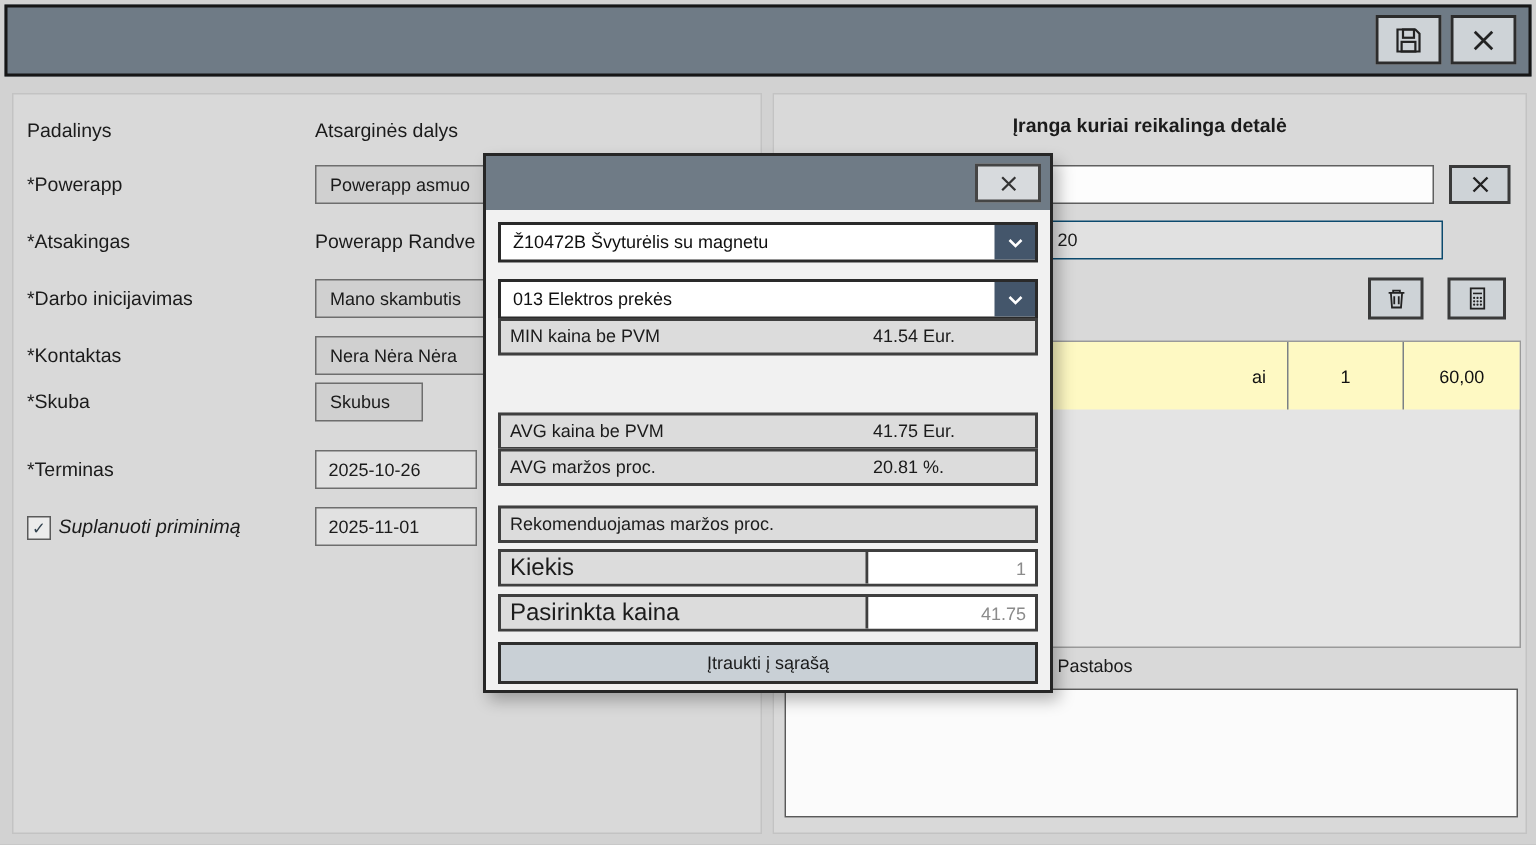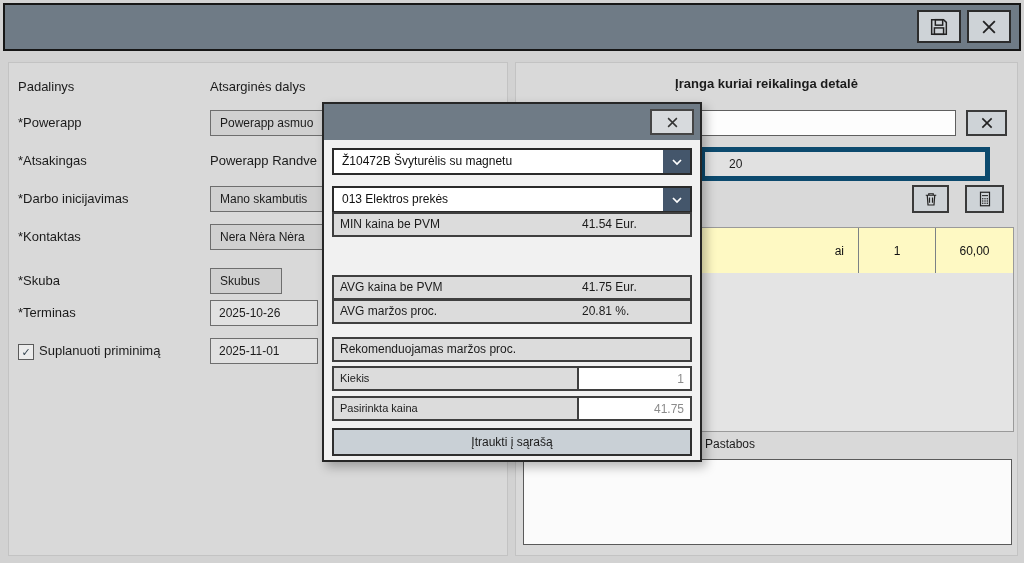--- a/index.html
+++ b/index.html
@@ -25,35 +25,35 @@
   .fv-btn{position:absolute;left:201px;height:26px;background:#d0d0d0;border:1px solid #6e6e6e;
           font-family:"Liberation Sans",sans-serif;font-size:12px;color:#1b1b1b;
           text-align:left;padding:0 9px;white-space:nowrap;cursor:pointer;}
   .fv-field{position:absolute;left:201px;height:24px;background:#e1e1e1;border:1px solid #6e6e6e;
             font-size:12px;line-height:24px;padding:0 8px;white-space:nowrap;}
   .chk{position:absolute;left:9px;width:14px;height:14px;background:#ececec;border:1px solid #5a5a5a;
        display:flex;align-items:center;justify-content:center;font-size:11px;color:#33434f;cursor:pointer;}
 
   
   .r0{top:11px}.r1{top:47px}.r2{top:85px}.r3{top:123px}
-  .r4{top:161px}.r5{top:205px}.r6{top:237px}.r7{top:275px}
+  .r4{top:161px}.r5{top:192px}.r6{top:237px}.r7{top:275px}
   .chk.r7{top:281px}
-  .lbl-after-chk{left:30px;}
+  .lbl-after-chk{left:30px;font-style:italic;}
 
   
   .rp-title{position:absolute;left:0;top:13px;width:100%;text-align:center;
             font-size:13px;font-weight:bold;}
   .rp-search{position:absolute;left:7px;top:47px;width:433px;height:26px;background:#fdfdfd;
              border:1px solid #5f5f5f;box-sizing:border-box;font-size:12px;padding:0 6px;
              font-family:"Liberation Sans",sans-serif;}
   .rp-clear{position:absolute;left:450px;top:47px;width:41px;height:26px;background:#ced3d7;
             border:2px solid #3a3a3a;display:flex;align-items:center;justify-content:center;
             padding:0;cursor:pointer;box-sizing:border-box;}
   .rp-qty{position:absolute;left:184px;top:84px;width:256px;height:24px;background:#e1e1e1;
-          border:5px solid #0c4a6e;font-size:12px;line-height:24px;padding-left:24px;}
+          border:1px solid #0c4a6e;font-size:12px;line-height:24px;padding-left:4px;}
   .ic-btn{position:absolute;top:122px;height:28px;background:#ced3d7;border:2px solid #3a3a3a;
           display:flex;align-items:center;justify-content:center;padding:0;cursor:pointer;
           box-sizing:border-box;}
   .rp-trash{left:396px;width:37px;}
   .rp-calc{left:449px;width:39px;}
 
   .rp-table{position:absolute;left:7px;top:164px;width:491px;height:205px;
             border:1px solid #9a9a9a;box-sizing:border-box;background:#e4e4e4;}
   .rp-thead{display:flex;height:45px;background:#fef9c3;}
   .rp-th{box-sizing:border-box;border-right:1px solid #7b8186;font-size:12px;color:#111;
@@ -84,21 +84,21 @@
   .info-row{position:absolute;left:8px;width:360px;height:25px;background:#dcdcdc;
             border:2px solid #3f3f3f;box-sizing:border-box;}
   .ir-0{top:108px}.ir-1{top:141px}.ir-2{top:171px}.ir-3{top:195px}.ir-4{top:233px}
   .ir-label{position:absolute;left:6px;top:0;line-height:21px;font-size:12px;white-space:nowrap;}
   .ir-value{position:absolute;left:248px;top:0;line-height:21px;font-size:12px;white-space:nowrap;}
 
   .in-row{position:absolute;left:8px;width:360px;height:25px;border:2px solid #3f3f3f;
           box-sizing:border-box;display:flex;}
   .in-kiekis{top:262px}.in-kaina{top:292px}
   .in-label{width:245px;background:#dcdcdc;border-right:2px solid #3f3f3f;box-sizing:border-box;
-            font-size:11px;line-height:21px;padding-left:6px;}
+            font-size:16px;line-height:21px;padding-left:6px;}
   .in-input{flex:1;border:none;background:#ffffff;text-align:right;padding-right:6px;
             font-size:12px;color:#8b8b8b;font-family:"Liberation Sans",sans-serif;min-width:0;}
   .add-btn{position:absolute;left:8px;top:324px;width:360px;height:28px;background:#c9d0d6;
            border:2px solid #2e2e2e;box-sizing:border-box;font-size:12px;color:#1b1b1b;
            font-family:"Liberation Sans",sans-serif;cursor:pointer;}
   svg{display:block}
 </style>
 </head>
 <body>
 

